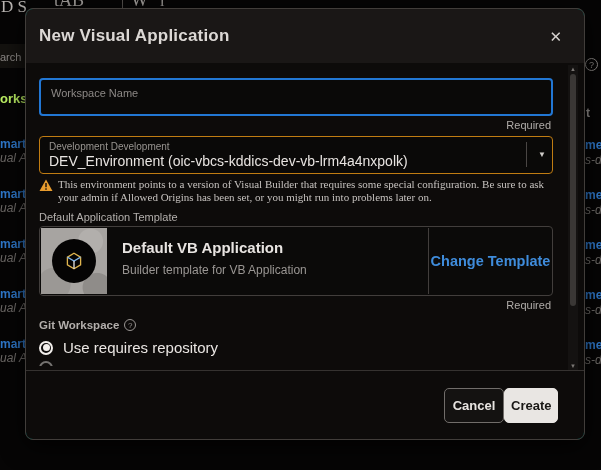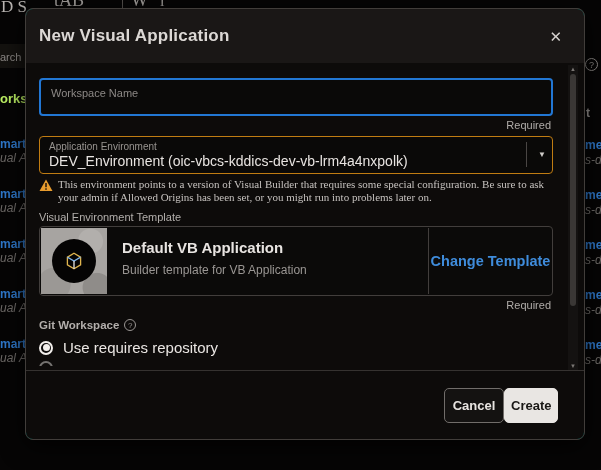--- a/index.html
+++ b/index.html
@@ -148,36 +148,36 @@
 
     <div class="dlg-body">
 
       <div class="field">
         <span class="float-label">Workspace Name</span>
         <input class="ghost-input" aria-label="Workspace Name" style="">
       </div>
       <div class="req req1">Required</div>
 
       <div class="select">
-        <span class="sel-label">Application Environment</span>
+        <span class="sel-label">Development Development</span>
         <span class="sel-value">DEV_Environment (oic-vbcs-kddics-dev-vb-lrm4a4nxpolk)</span>
         <span class="sel-divider"></span>
         <span class="sel-caret">▼</span>
       </div>
 
       <div class="warning">
         <svg class="warn-icon" width="14" height="13" viewBox="0 0 14 13">
           <path d="M7 0.5 L13.5 12 L0.5 12 Z" fill="#e89c2e"></path>
           <rect x="6.3" y="4" width="1.4" height="4.2" fill="#0d0b0a"></rect>
           <rect x="6.3" y="9.3" width="1.4" height="1.5" fill="#0d0b0a"></rect>
         </svg>
         <span class="warn-text">This environment points to a version of Visual Builder that requires some special configuration. Be sure to ask your admin if Allowed Origins has been set, or you might run into problems later on.</span>
       </div>
 
-      <div class="section-label tpl-section-label">Visual Environment Template</div>
+      <div class="section-label tpl-section-label">Default Application Template</div>
       <div class="tpl-card">
         <div class="tpl-thumb">
           <div class="thumb-circle">
             <svg width="22" height="22" viewBox="0 0 20 20">
               <polygon points="10,3 16,6.5 16,13.5 10,17 4,13.5 4,6.5" fill="none" stroke="#e0b54f" stroke-width="1.2"></polygon>
               <polyline points="4,6.5 10,10 16,6.5" fill="none" stroke="#7fb3e8" stroke-width="1.2"></polyline>
               <line x1="10" y1="10" x2="10" y2="17" stroke="#e9e6e3" stroke-width="1.2"></line>
             </svg>
           </div>
         </div>

